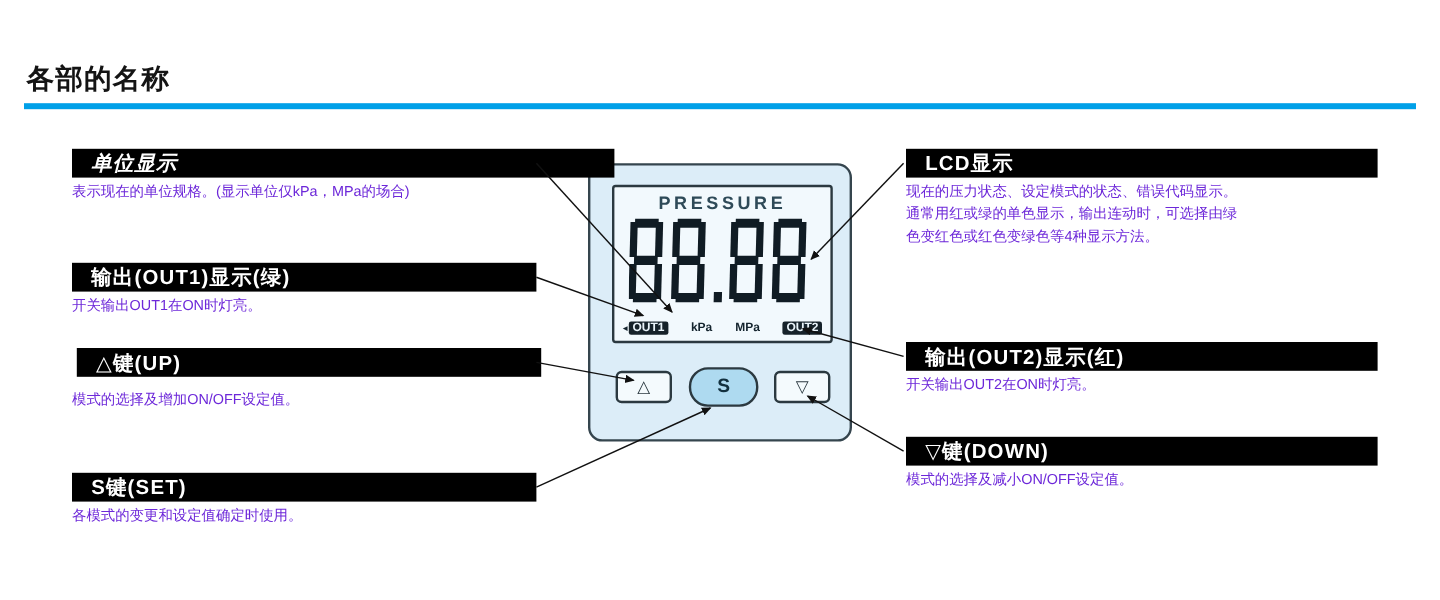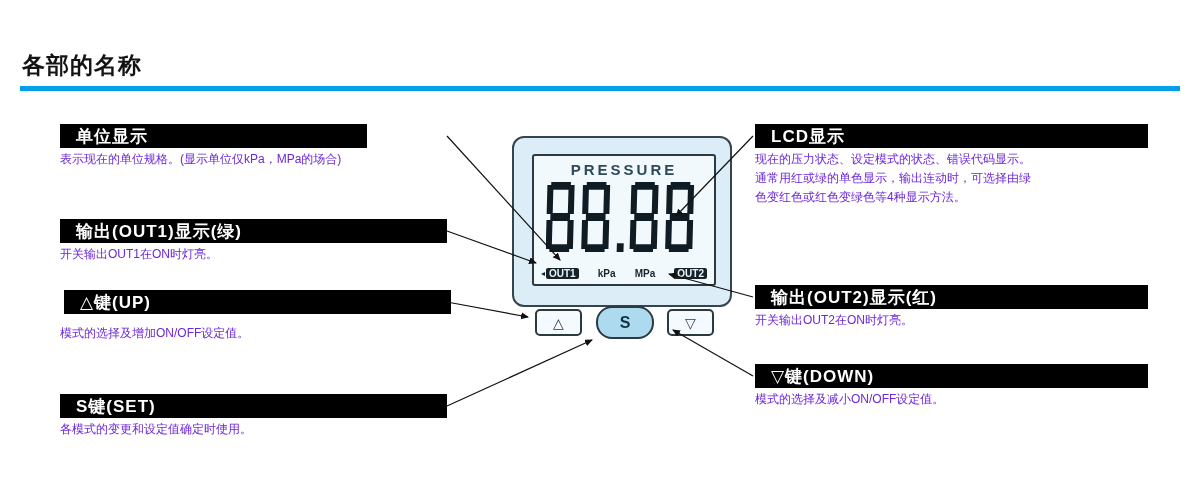--- a/index.html
+++ b/index.html
@@ -47,21 +47,21 @@
   .up-btn,.down-btn{width:47px;height:27px;border-radius:5px;font-size:14px;}
   .set-btn{width:58px;height:33px;border-radius:16px;background:#aedaf0;font-size:16px;font-weight:bold;color:#12303e;}
   .lines{position:absolute;left:0;top:0;z-index:20;pointer-events:none;}
 </style>
 </head>
 <body>
 
 <h1 class="page-title">各部的名称</h1>
 <div class="rule"></div>
 
-<div class="bar" style="left:60px;top:124px;width:307px;">单位显示</div>
+<div class="bar" style="left:60px;top:124px;width:452px;font-style:italic;">单位显示</div>
 <div class="desc" style="left:60px;top:150px;width:392px;">
   <div>表示现在的单位规格。(显示单位仅kPa，MPa的场合)</div>
 </div>
 
 <div class="bar" style="left:60px;top:219px;width:387px;">输出(OUT1)显示(绿)</div>
 <div class="desc" style="left:60px;top:245px;width:392px;">
   <div>开关输出OUT1在ON时灯亮。</div>
 </div>
 
 <div class="bar" style="left:64px;top:290px;width:387px;">△键(UP)</div>
@@ -84,21 +84,21 @@
 <div class="bar" style="left:755px;top:285px;width:393px;">输出(OUT2)显示(红)</div>
 <div class="desc" style="left:755px;top:311px;width:400px;">
   <div>开关输出OUT2在ON时灯亮。</div>
 </div>
 
 <div class="bar" style="left:755px;top:364px;width:393px;">▽键(DOWN)</div>
 <div class="desc" style="left:755px;top:390px;width:400px;">
   <div>模式的选择及减小ON/OFF设定值。</div>
 </div>
 
-<div class="device" style="left:512px;top:136px;width:220px;height:171px;">
+<div class="device" style="left:490px;top:136px;width:220px;height:232px;">
   <div class="lcd" style="left:18px;top:16px;width:184px;height:132px;">
     <div class="pressure">PRESSURE</div>
     <svg viewBox="0 0 209 72" preserveAspectRatio="none">
         <g transform="skewX(-2)">
           <rect x="7" y="0" width="26" height="8" fill="#101c24"></rect>
           <rect x="2" y="3" width="8" height="30" fill="#101c24"></rect>
           <rect x="30" y="3" width="8" height="30" fill="#101c24"></rect>
           <rect x="7" y="32" width="26" height="8" fill="#101c24"></rect>
           <rect x="2" y="39" width="8" height="30" fill="#101c24"></rect>
           <rect x="30" y="39" width="8" height="30" fill="#101c24"></rect>

